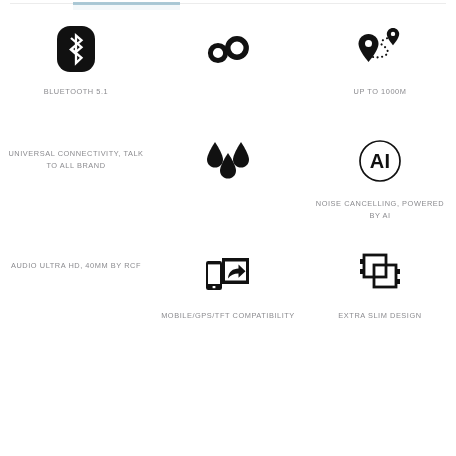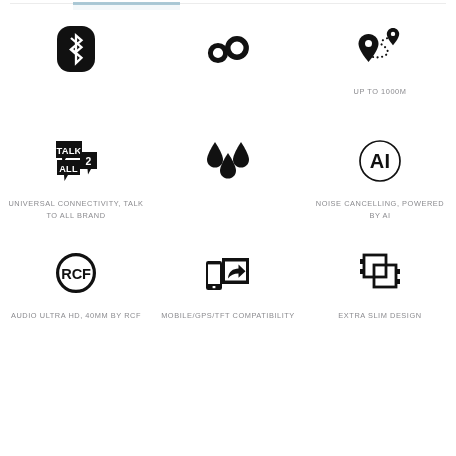--- a/index.html
+++ b/index.html
@@ -103,20 +103,21 @@
 
 <div class="grid">
 
   <div class="cell">
     <div class="icon-box">
       <svg width="38" height="46" viewBox="0 0 38 46">
         <rect class="blk" x="0" y="0" width="38" height="46" rx="13" ry="13"></rect>
         <path d="M14 12 L24.5 21.2 L19 26 L19 9.5 L24.5 14.3 L13.8 23.6 L19 28 L19 37 L24.5 31.8 L14 22.6" fill="none" stroke="#ffffff" stroke-width="2.3" stroke-linejoin="miter" stroke-linecap="butt"></path>
       </svg>
     </div>
+    <div class="caption">BLUETOOTH 5.1</div>
   </div>
 
   <div class="cell">
     <div class="icon-box">
       <svg width="48" height="30" viewBox="0 0 48 30">
         <circle class="stk" cx="14" cy="19" r="7.6" stroke-width="5"></circle>
         <circle class="stk" cx="33" cy="14" r="9.2" stroke-width="5.4"></circle>
       </svg>
     </div>
   </div>
@@ -131,33 +132,20 @@
         <path class="blk" d="M37 2 C40.4 2 43.2 4.7 43.2 8 C43.2 12.2 37 19.2 37 19.2 C37 19.2 30.8 12.2 30.8 8 C30.8 4.7 33.6 2 37 2 Z"></path>
         <circle cx="37" cy="7.9" r="2.2" fill="#ffffff"></circle>
 
         <path class="stk" d="M17 31 C25 32.5 33 29.5 31.5 24.5 C30 19.5 24.5 20.5 25.5 16.5 C26.3 13.4 30 12.4 31.5 12.2" stroke-width="2.1" stroke-linecap="round" stroke-dasharray="0.1 4.4"></path>
       </svg>
     </div>
     <div class="caption">UP TO 1000m</div>
   </div>
 
   <div class="cell">
-    <div class="icon-box">
-      <svg width="46" height="46" viewBox="0 0 46 46">
-
-        <path class="blk" d="M3 3 H29 V20 H13 L9.5 26 L9 20 H3 Z"></path>
-        <text x="16" y="15.6" text-anchor="middle" fill="#ffffff" font-family="'Liberation Sans', sans-serif" font-size="9.4" font-weight="bold" letter-spacing="0.2">TALK</text>
-
-        <path class="blk" d="M27 14 H44 V31 H38 L35 36.5 L34.5 31 H27 Z"></path>
-        <text x="35.5" y="26.6" text-anchor="middle" fill="#ffffff" font-family="'Liberation Sans', sans-serif" font-size="10.4" font-weight="bold">2</text>
-
-        <path class="blk" d="M4 22 H27 V37 H15 L11.5 43 L11 37 H4 Z"></path>
-        <text x="15.5" y="33.6" text-anchor="middle" fill="#ffffff" font-family="'Liberation Sans', sans-serif" font-size="9.2" font-weight="bold" letter-spacing="0.2">ALL</text>
-      </svg>
-    </div>
     <div class="caption">UNIVERSAL CONNECTIVITY, TALK TO ALL BRAND</div>
   </div>
 
 
   <div class="cell">
     <div class="icon-box">
       <svg width="46" height="42" viewBox="0 0 46 42">
         <path class="blk" d="M10 2 C10 2 18 14 18 19.5 C18 24.2 14.4 27.6 10 27.6 C5.6 27.6 2 24.2 2 19.5 C2 14 10 2 10 2 Z"></path>
         <path class="blk" d="M36 2 C36 2 44 14 44 19.5 C44 24.2 40.4 27.6 36 27.6 C31.6 27.6 28 24.2 28 19.5 C28 14 36 2 36 2 Z"></path>
         <path class="blk" d="M23 13 C23 13 31 25 31 30.5 C31 35.2 27.4 38.6 23 38.6 C18.6 38.6 15 35.2 15 30.5 C15 25 23 13 23 13 Z"></path>
@@ -169,26 +157,20 @@
     <div class="icon-box">
       <svg width="44" height="44" viewBox="0 0 44 44">
         <circle class="stk" cx="22" cy="22" r="20" stroke-width="1.7"></circle>
         <text x="22" y="29.4" text-anchor="middle" class="blk" font-family="'Liberation Sans', sans-serif" font-size="20" font-weight="bold" letter-spacing="0.3">AI</text>
       </svg>
     </div>
     <div class="caption">NOISE CANCELLING, POWERED BY AI</div>
   </div>
 
   <div class="cell">
-    <div class="icon-box">
-      <svg width="42" height="42" viewBox="0 0 42 42">
-        <circle class="stk" cx="21" cy="21" r="18.4" stroke-width="3.2"></circle>
-        <text x="21" y="27.4" text-anchor="middle" class="blk" font-family="'Liberation Sans', sans-serif" font-size="14.6" font-weight="bold" letter-spacing="-0.2">RCF</text>
-      </svg>
-    </div>
     <div class="caption">AUDIO ULTRA HD, 40mm BY RCF</div>
   </div>
 
   <div class="cell">
     <div class="icon-box">
       <svg width="48" height="38" viewBox="0 0 48 38">
 
         <path class="blk" d="M18 4 H45 V30 H18 Z"></path>
         <path d="M21 7.5 H42 V26.5 H21 Z" fill="#ffffff"></path>
 

